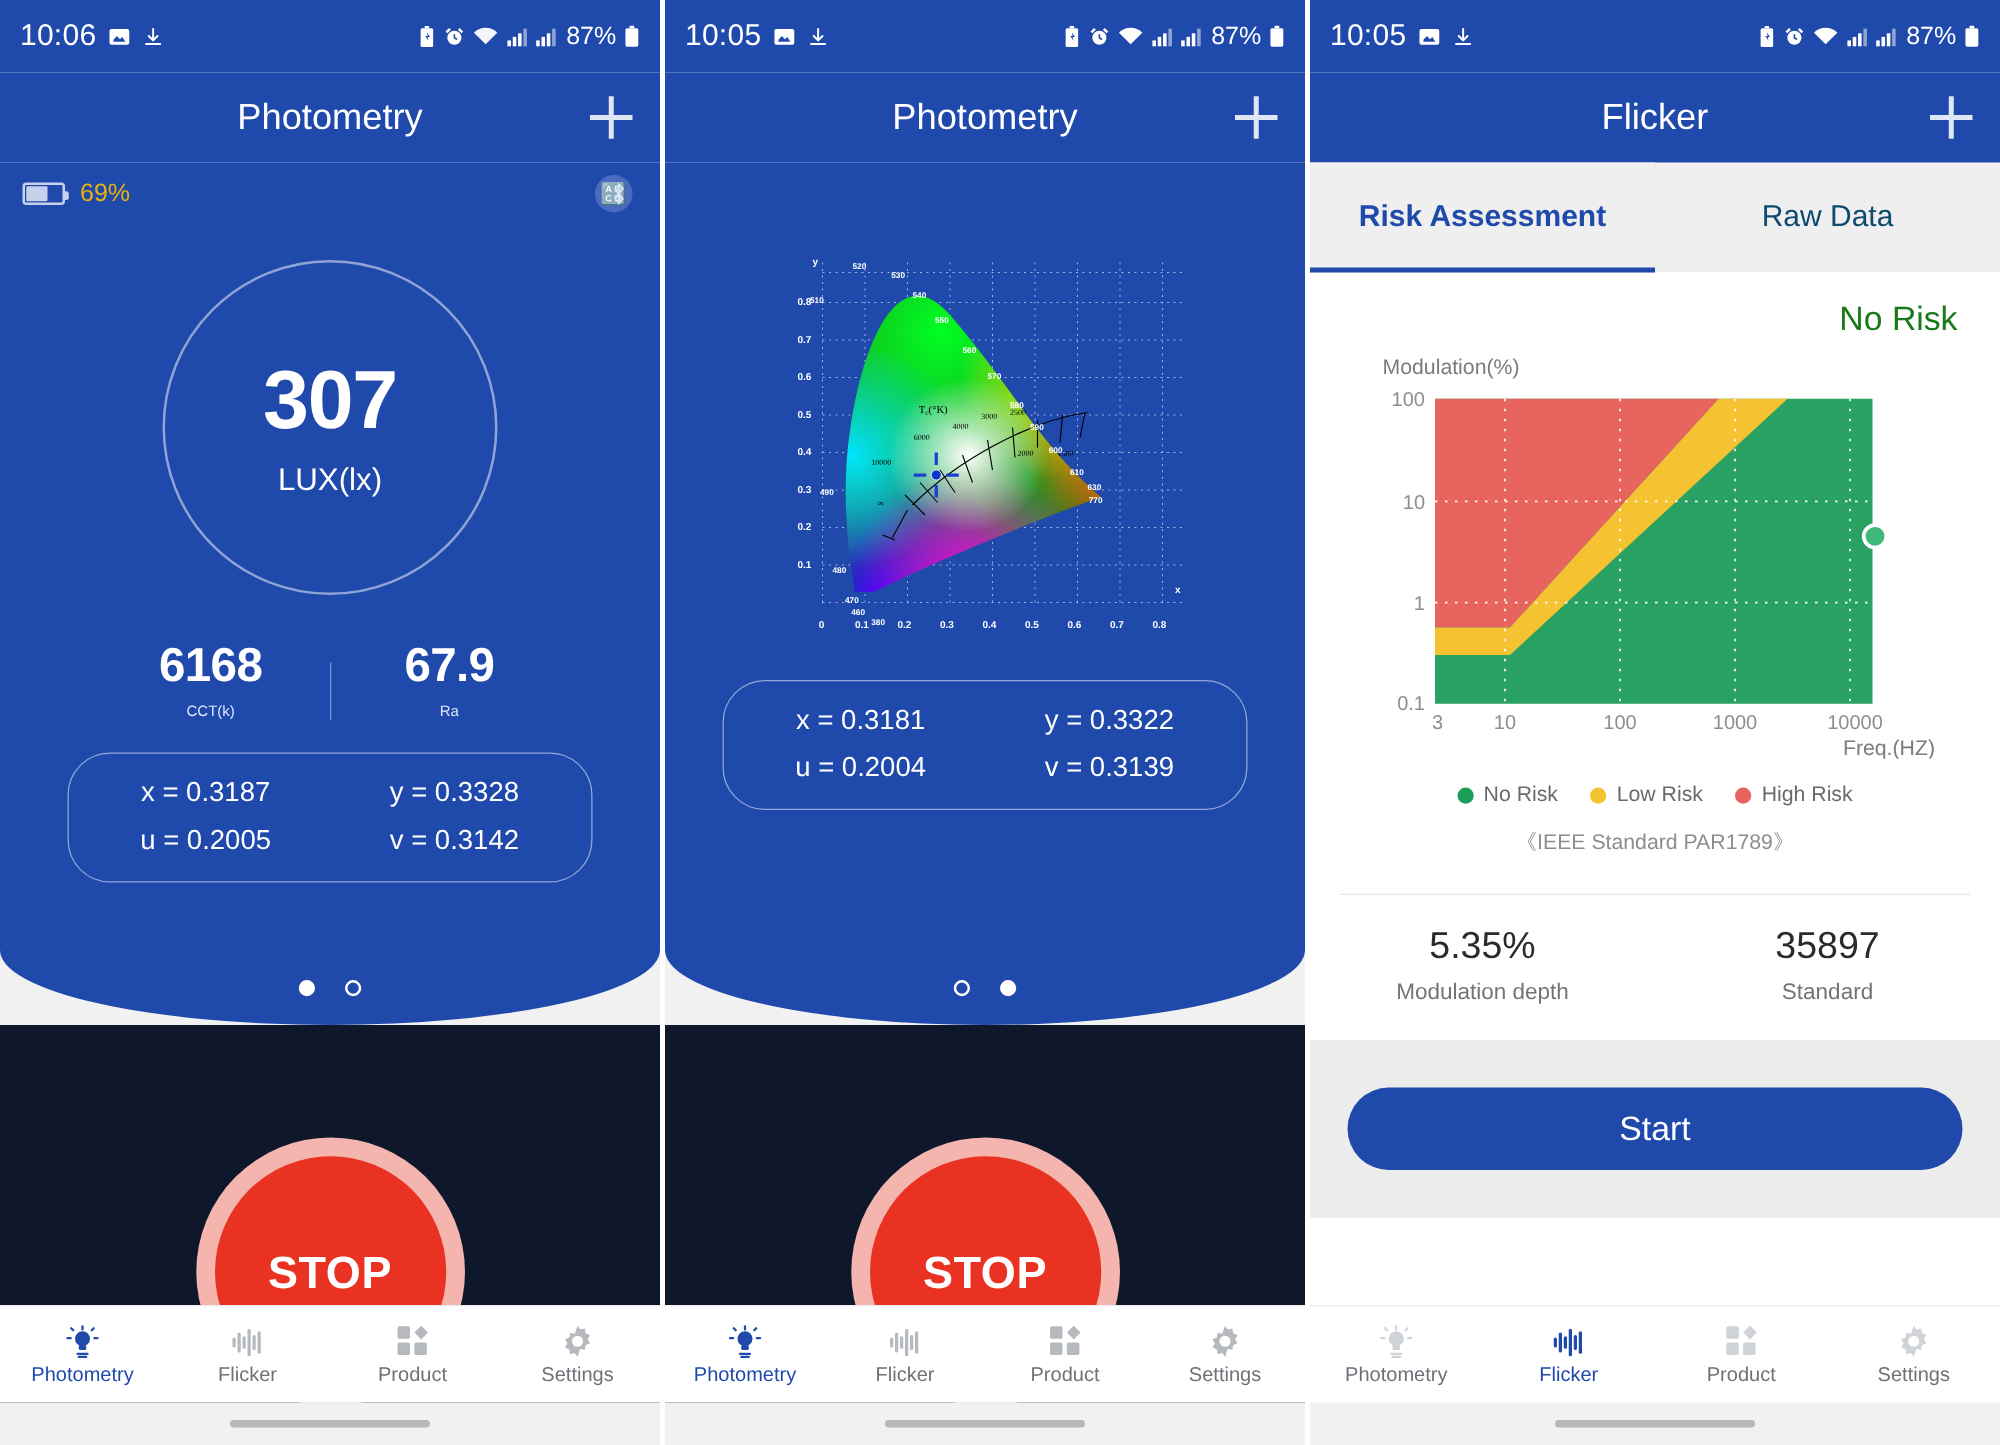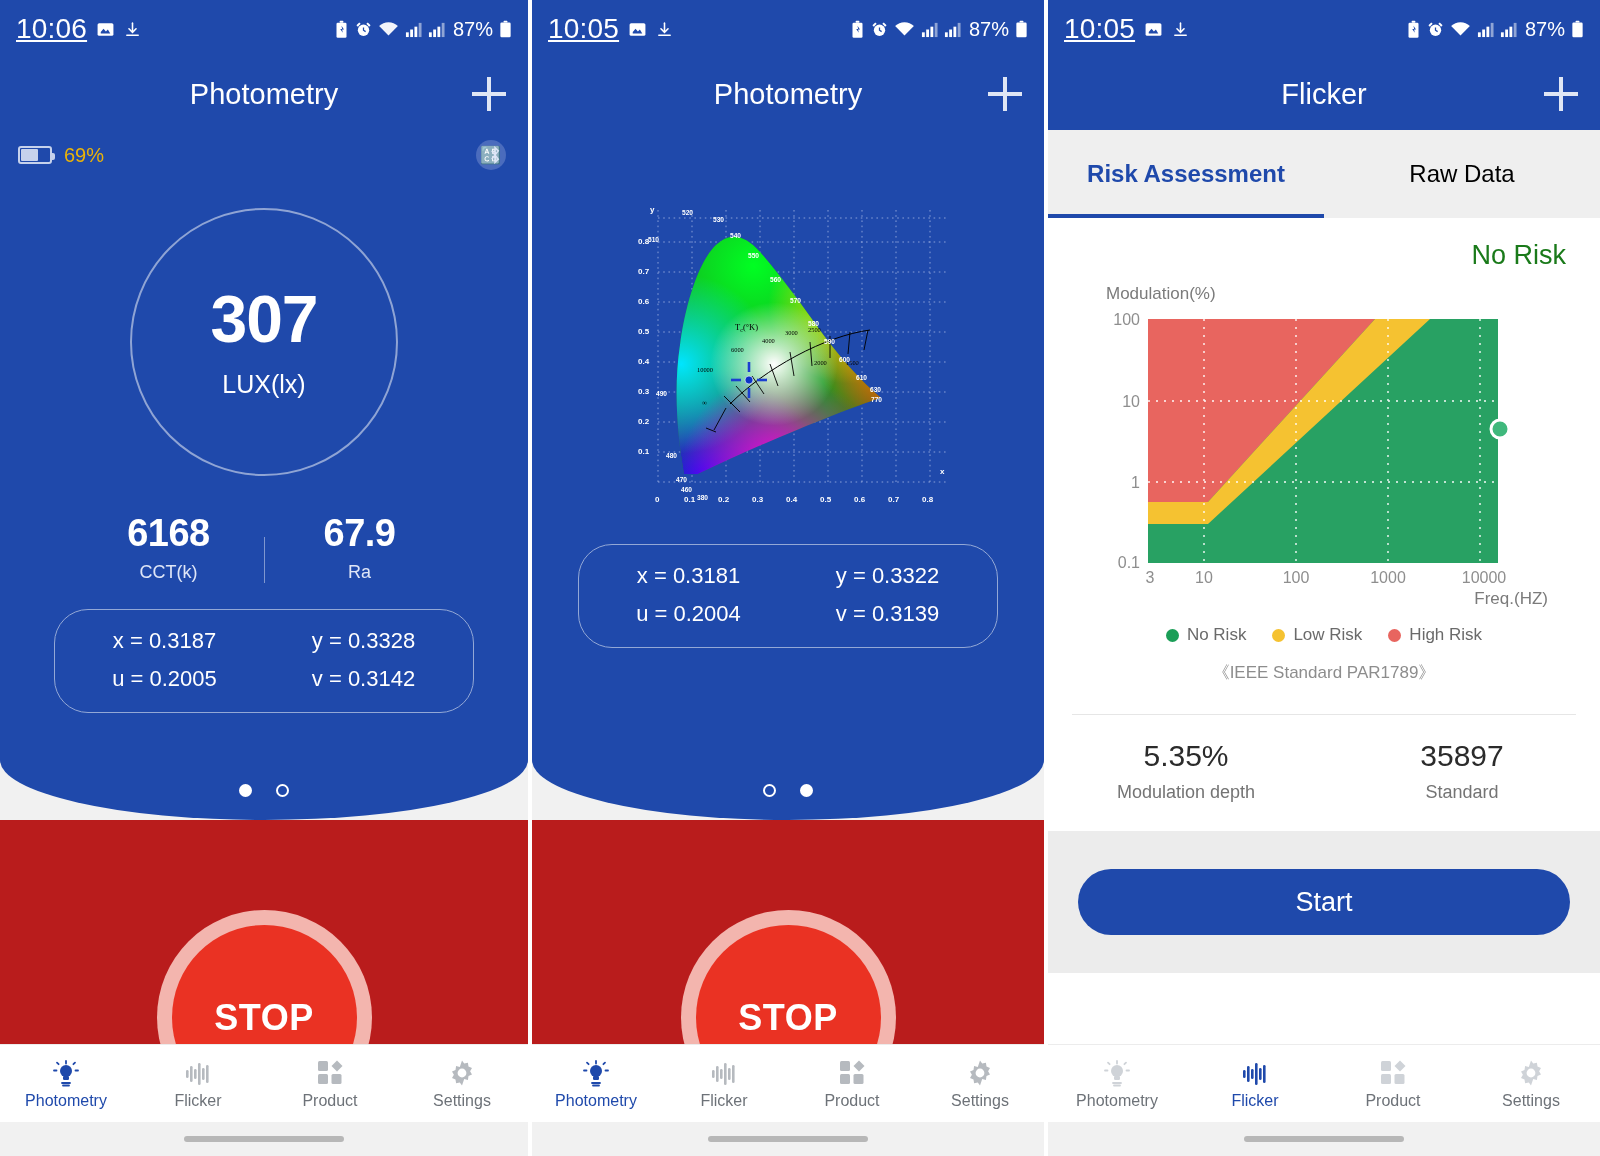--- a/index.html
+++ b/index.html
@@ -17,21 +17,21 @@
   .panel-2 { width: 512px; margin-left: 4px; }
   .panel-3 { width: 552px; margin-left: 4px; }
 
   
   .statusbar {
     height: 58px; background: #1f49ab;
     display: flex; align-items: center; justify-content: space-between;
     padding: 0 16px; color: #fff;
   }
   .sb-left { display:flex; align-items:center; gap:9px; }
-  .sb-time { font-size: 28px; letter-spacing: .2px; text-decoration: underline; }
+  .sb-time { font-size: 24px; letter-spacing: .2px; }
   .sb-right { display:flex; align-items:center; gap:6px; }
   .sb-pct { font-size: 20px; margin-left: 2px; }
   .ic { display:inline-block; vertical-align:middle; }
 
   
   .appbar {
     height: 72px; background: #1f49ab; position: relative;
     display:flex; align-items:center; justify-content:center;
   }
   .appbar-title { color:#fff; font-size: 29px; font-weight: 400; }
@@ -76,38 +76,38 @@
     margin: 38px auto 0; display:flex; flex-direction:column;
     align-items:center; justify-content:center;
   }
   .lux-value { color:#fff; font-size: 66px; font-weight: 700; line-height: 1; letter-spacing:-1px; }
   .lux-label { color:#fff; font-size: 25px; margin-top: 18px; font-weight:400; }
 
   
   .pairs { display:flex; align-items:flex-end; justify-content:center; margin-top: 36px; }
   .pair { width: 190px; text-align:center; }
   .pair-value { color:#fff; font-size:38px; font-weight:700; letter-spacing:-.5px; }
-  .pair-label { color:#dfe6f7; font-size:18px; margin-top:7px; }
+  .pair-label { color:#dfe6f7; font-size:12px; margin-top:7px; }
   .pair-div { width:1px; height:46px; background:#7f97cf; }
 
   
   .xybox {
     margin: 26px auto 0; width: 420px; border:1.5px solid #93a8d6;
     border-radius: 34px; padding: 12px 10px 14px;
   }
   .xybox-row { display:flex; }
   .xybox-cell { flex:1; text-align:center; color:#fff; font-size:22px; padding:6px 0; }
 
   
   .dots { position:absolute; bottom: 23px; left:0; right:0; display:flex; justify-content:center; gap:24px; }
   .dot { width:13px; height:13px; border-radius:50%; border:2px solid #ffffff; }
   .dot.on { background:#ffffff; }
 
   
-  .stop-area { flex:1; background:#b91c1c; display:flex; align-items:flex-start; justify-content:center; padding-top: 90px; }
+  .stop-area { flex:1; background:#0f172a; display:flex; align-items:flex-start; justify-content:center; padding-top: 90px; }
   .stop-ring {
     width: 215px; height:215px; border-radius:50%;
     background: #f3b5ae; display:flex; align-items:center; justify-content:center;
   }
   .stop-btn {
     width: 185px; height:185px; border-radius:50%; background:#ea3223;
     color:#fff; font-size:36px; font-weight:700; letter-spacing:.5px;
     display:flex; align-items:center; justify-content:center; cursor:pointer;
   }
 
@@ -125,21 +125,21 @@
   .gesture-bar { width:160px; height:6px; border-radius:3px; background:#b7b7b7; }
 
   
   .cie-wrap { display:flex; justify-content:center; padding-top: 60px; }
   .cie { width: 340px; height: 322px; }
 
   
   .p3-body { background:#fff; height: calc(1156px - 58px - 72px - 112px); }
   .tabs { display:flex; height:88px; background:#efefef; }
   .tab { flex:1; display:flex; align-items:center; justify-content:center;
-         font-size:24px; color:#000000; cursor:pointer; position:relative; }
+         font-size:24px; color:#0c4a6e; cursor:pointer; position:relative; }
   .tab.active { color:#1f49ab; font-weight:700; background:#efefef; }
   .tab.active::after {
     content:""; position:absolute; bottom:0; left:0; right:0; height:4px; background:#1f49ab;
   }
   .risk-label { text-align:right; padding: 22px 34px 0 0; font-size:27px; color:#1a7a1a; }
   .chart-box { padding: 6px 0 0 0; position:relative; }
   .legend { display:flex; justify-content:center; gap:26px; margin-top: 14px; }
   .leg { display:flex; align-items:center; gap:8px; font-size:17px; color:#6a6a6a; }
   .leg-dot { width:13px; height:13px; border-radius:50%; }
   .standard { text-align:center; font-size:17px; color:#8d8d8d; margin-top: 16px; }

